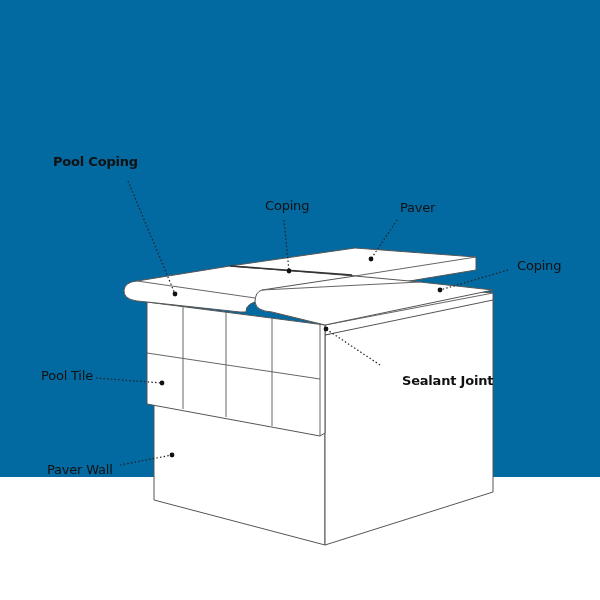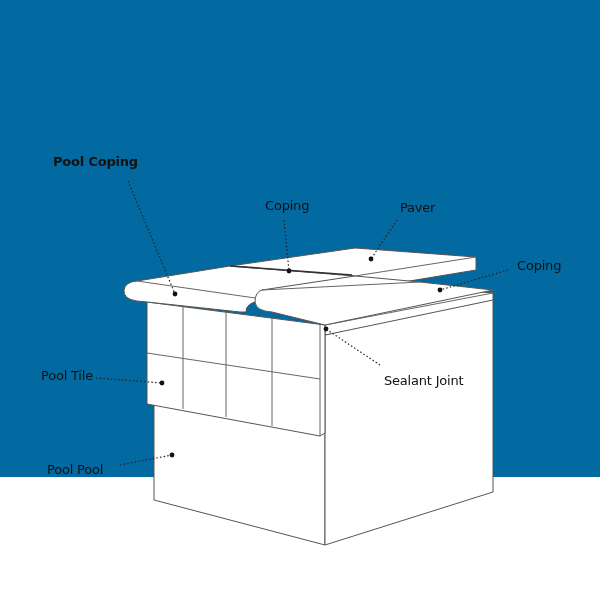--- a/index.html
+++ b/index.html
@@ -128,16 +128,16 @@
       <line class="leader" x1="120" y1="465" x2="172" y2="455"></line>
       <circle class="dot" cx="172" cy="455" r="2.4"></circle>
     </g>
   </svg>
 
   
   <div class="label bold" style="left:53px; top:155px;">Pool Coping</div>
   <div class="label" style="left:265px; top:199px;">Coping</div>
   <div class="label" style="left:400px; top:201px;">Paver</div>
   <div class="label" style="left:517px; top:259px;">Coping</div>
-  <div class="label" style="left:384px; top:374px;">Sealant Joint</div>
+  <div class="label" style="left:402px; top:374px;font-weight:bold;">Sealant Joint</div>
   <div class="label" style="left:41px; top:369px;">Pool Tile</div>
-  <div class="label" style="left:47px; top:463px;">Pool Pool</div>
+  <div class="label" style="left:47px; top:463px;">Paver Wall</div>
 </div>
 
 </body></html>

